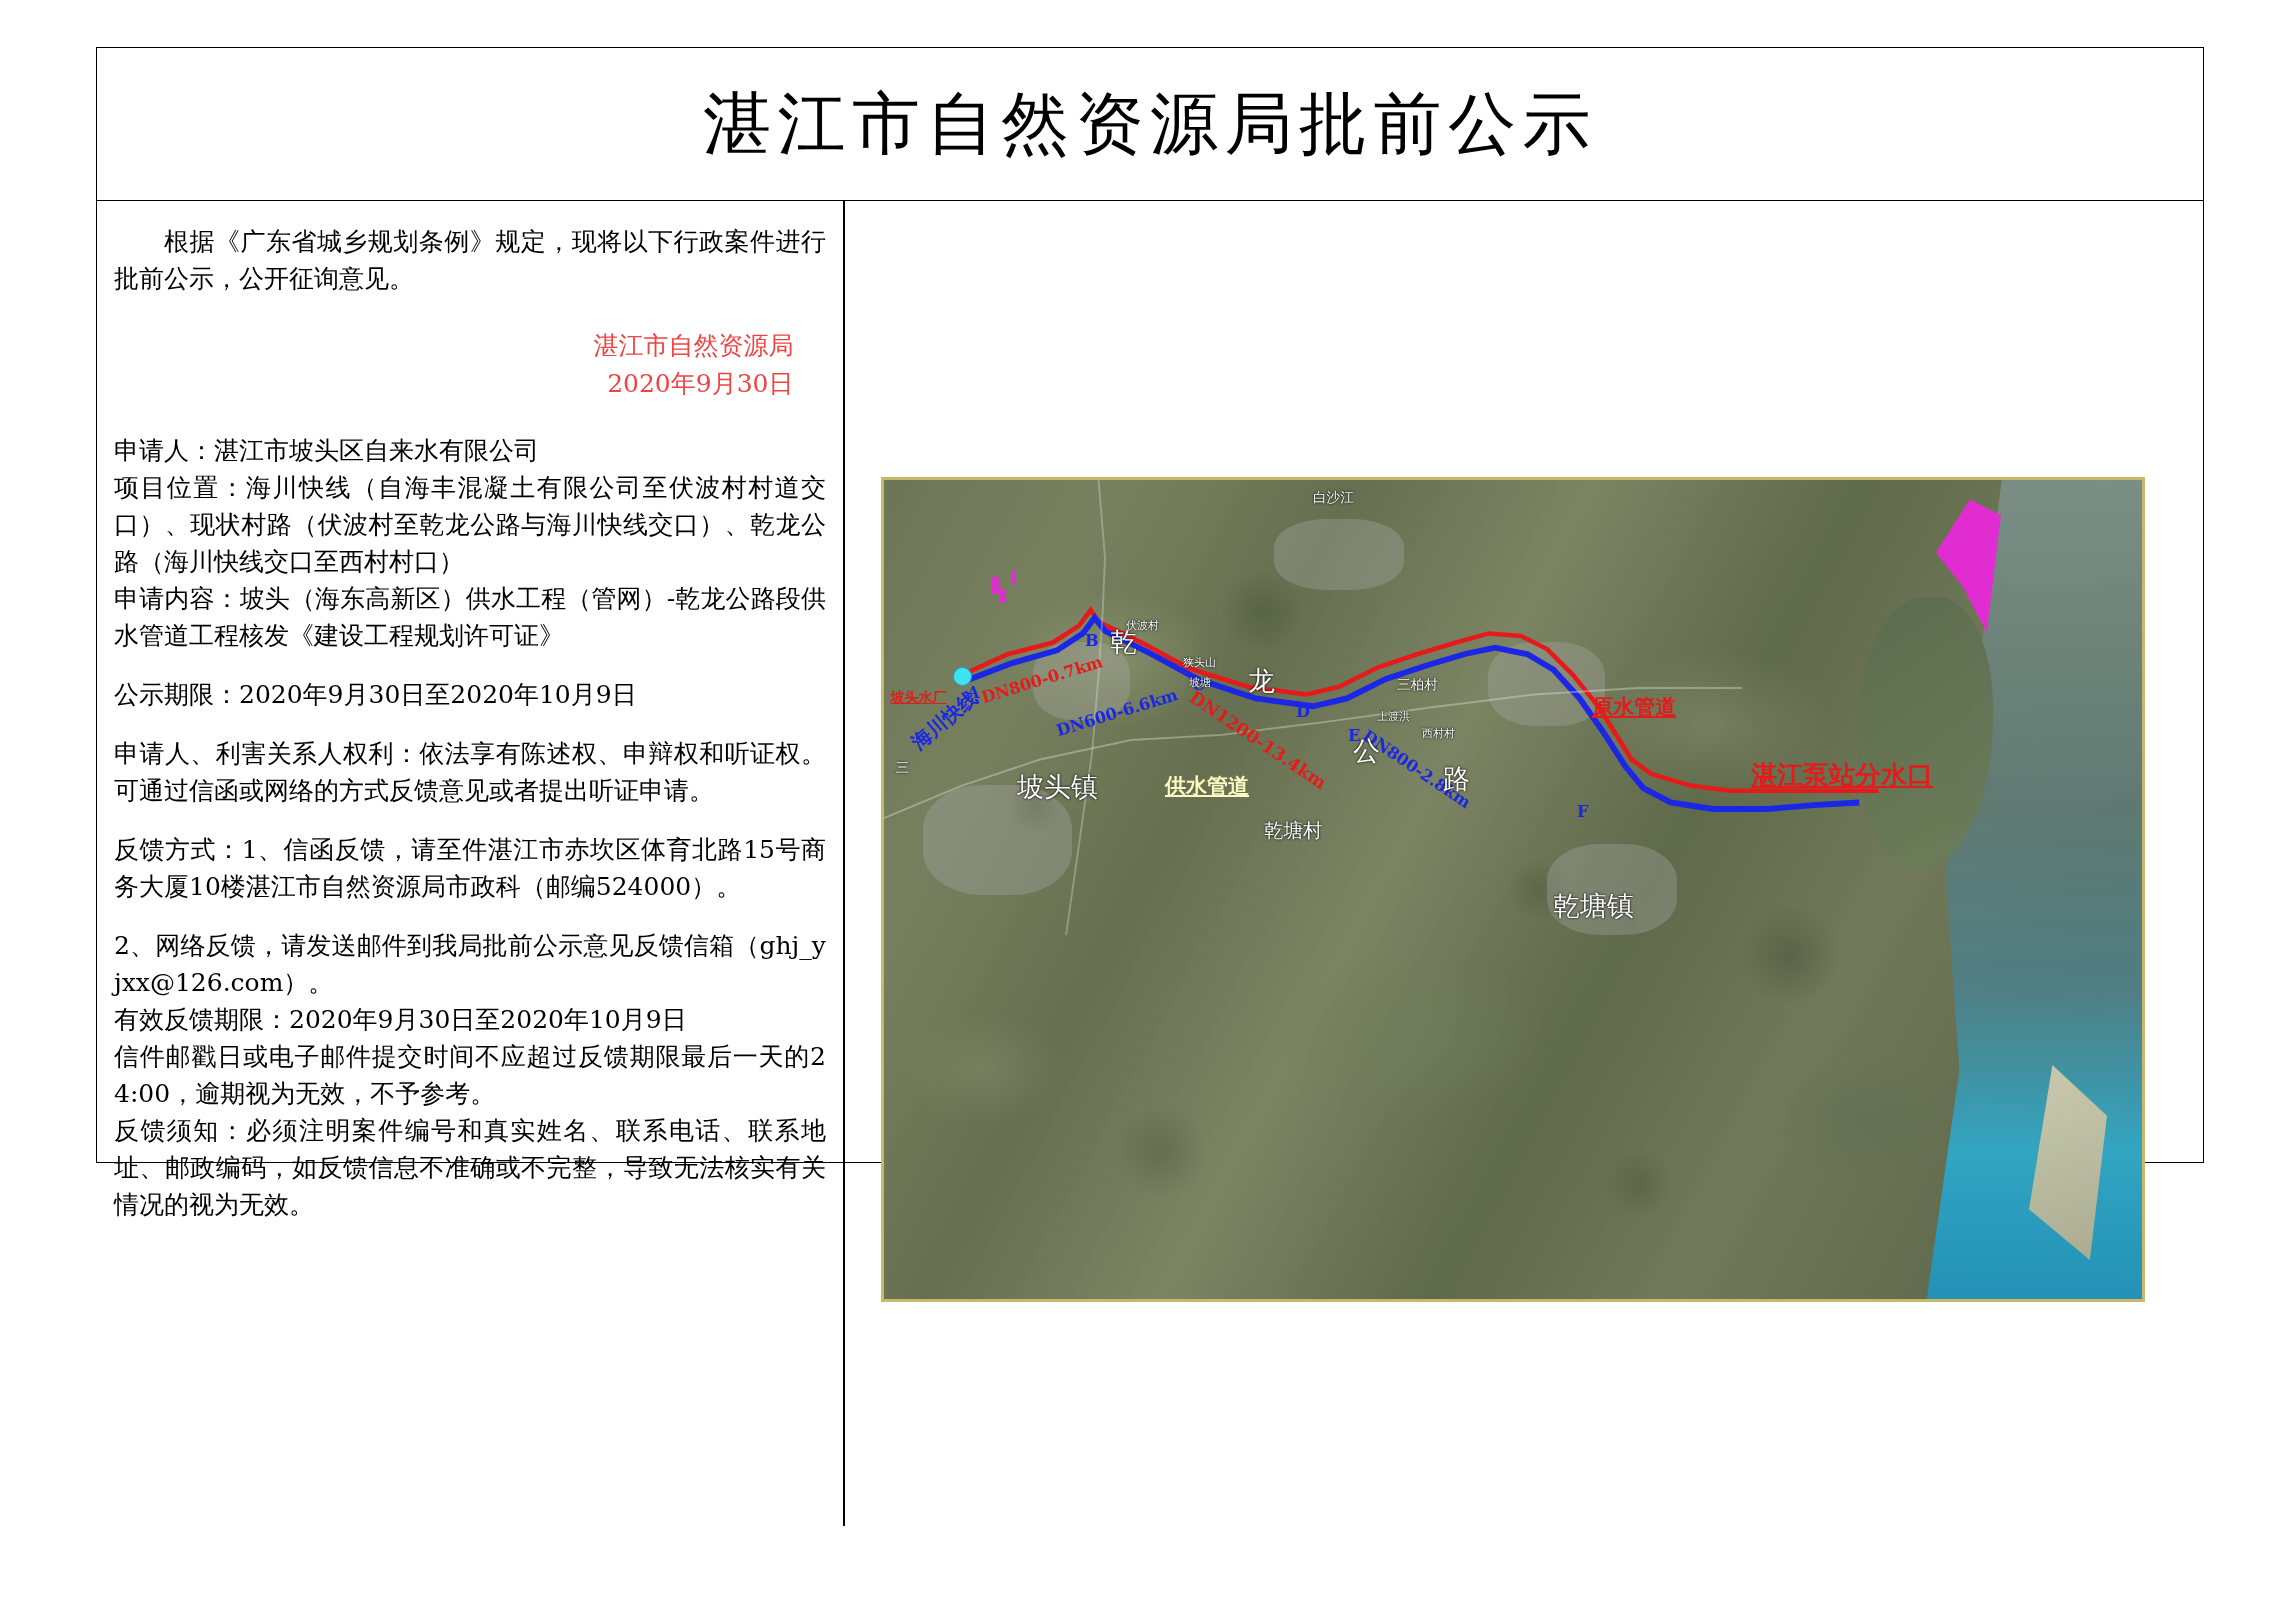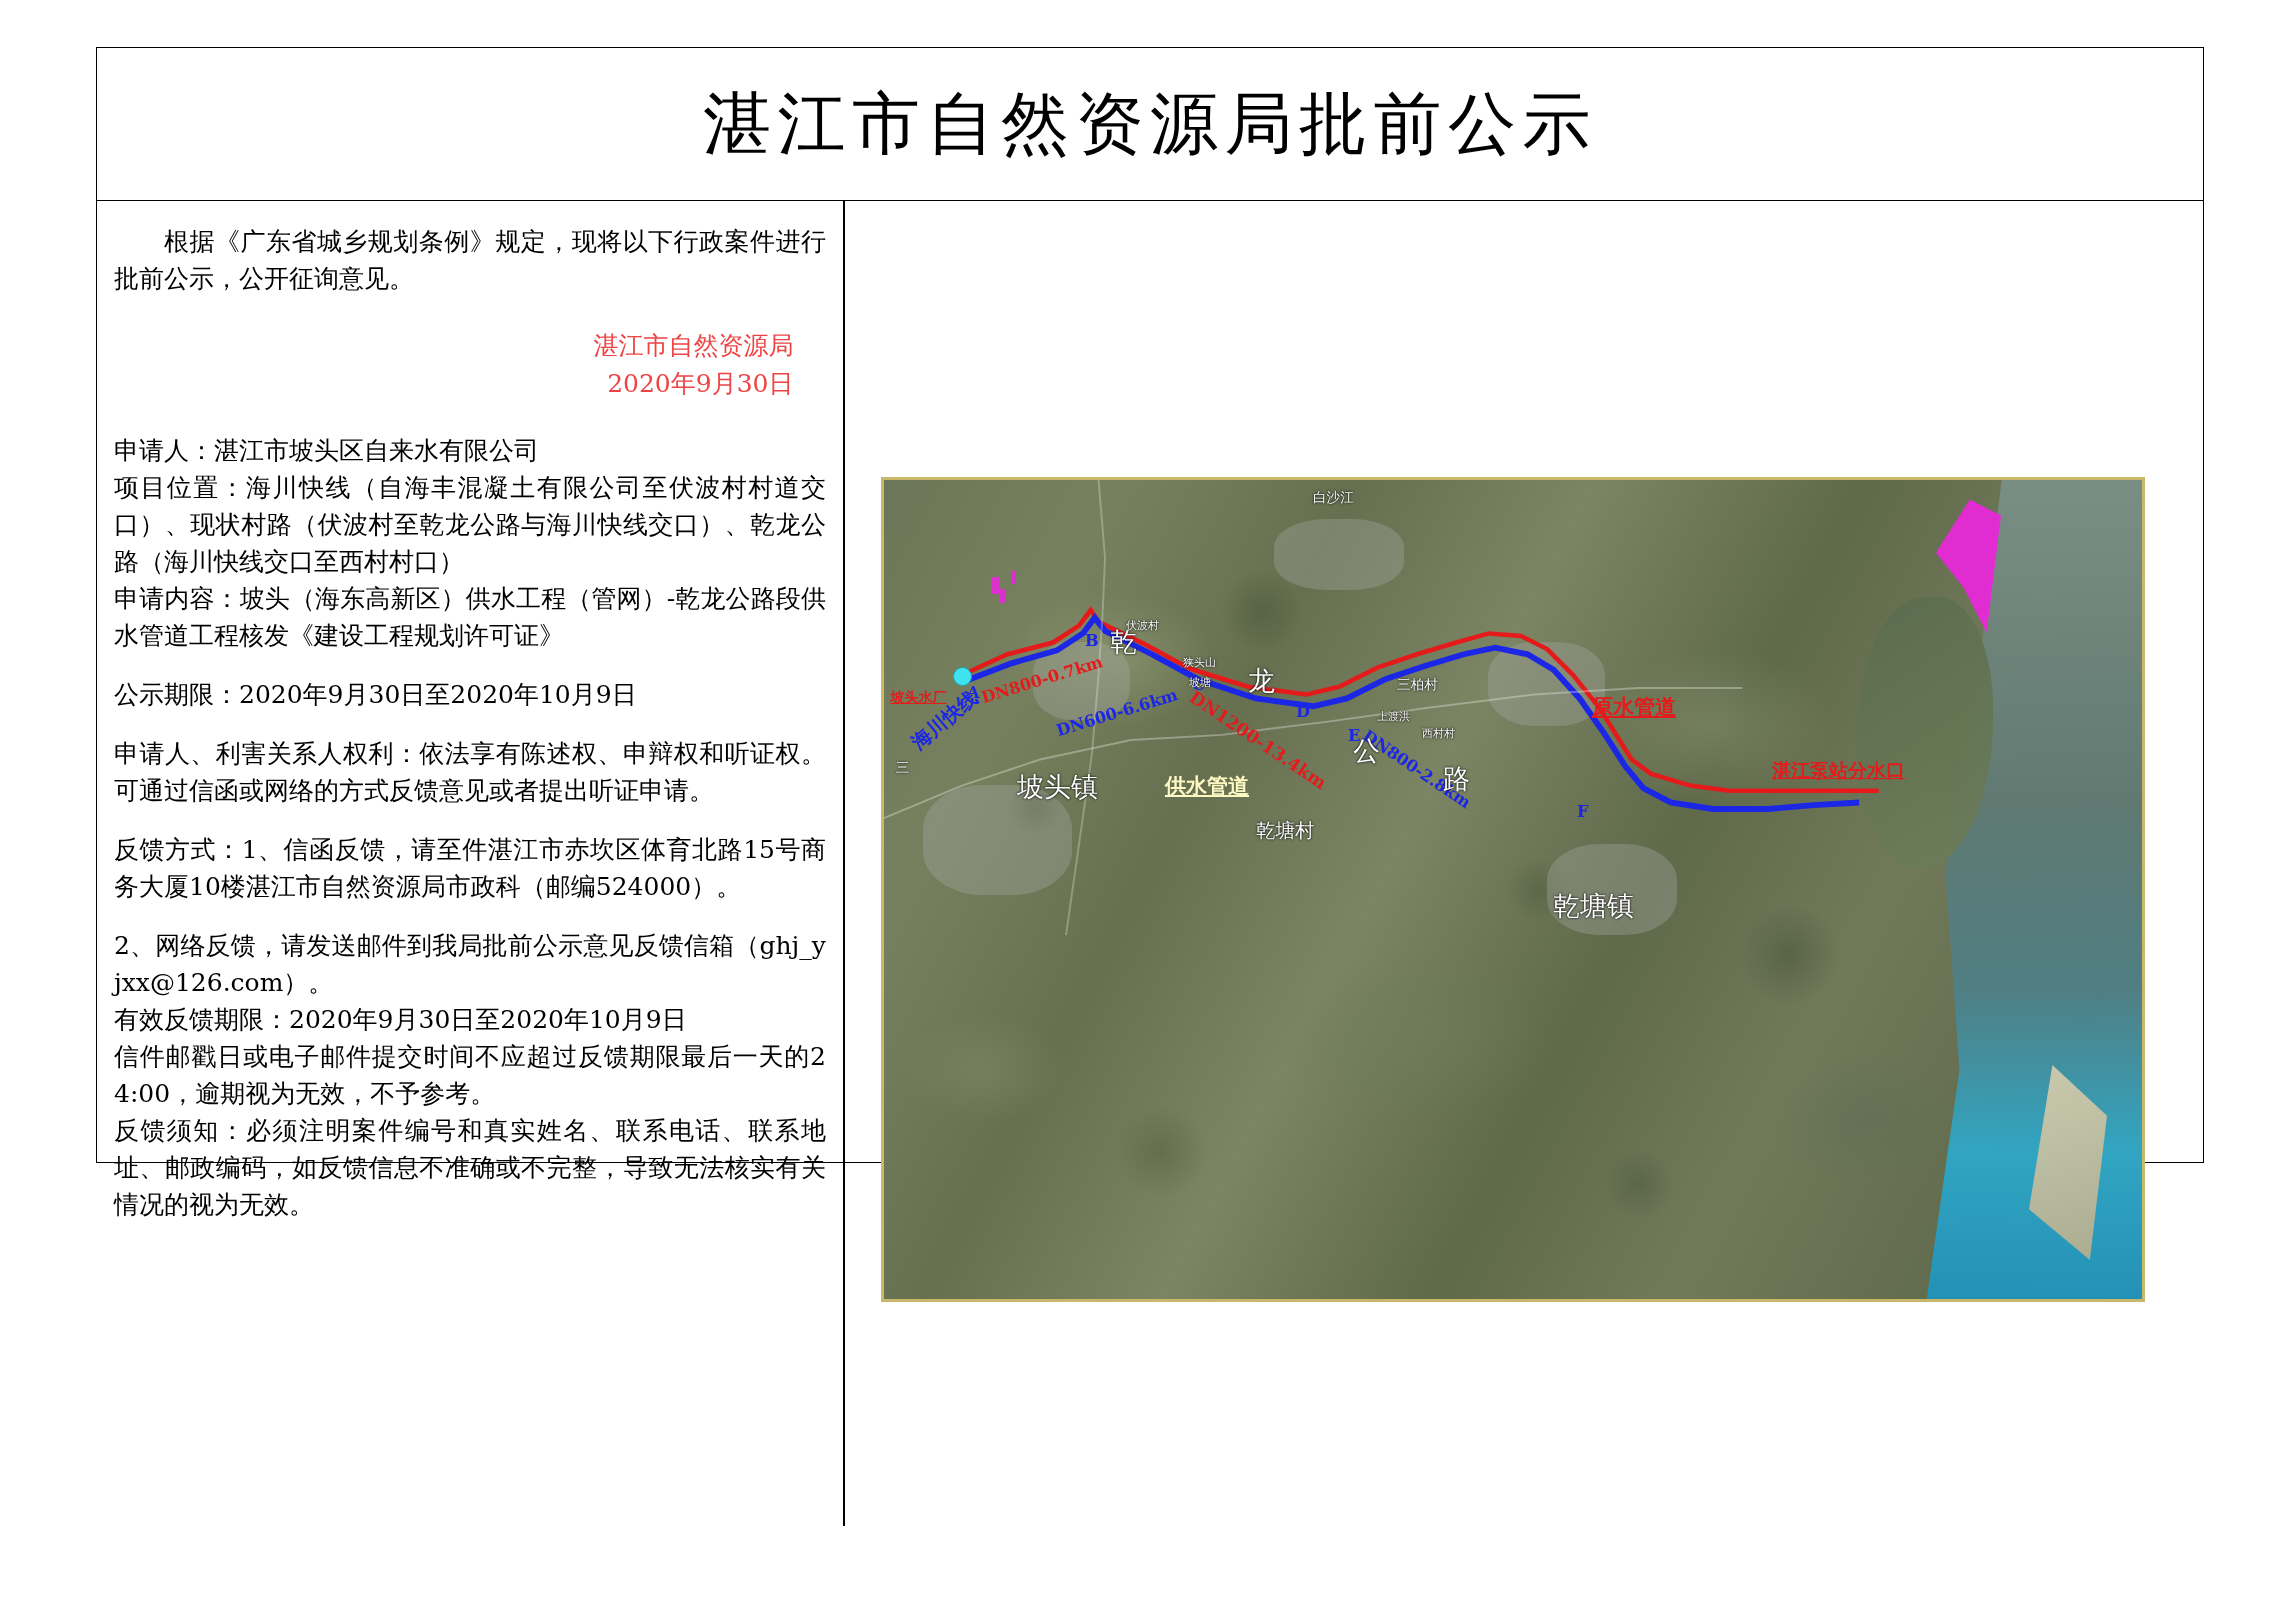--- a/index.html
+++ b/index.html
@@ -344,21 +344,21 @@
 
           <polyline points="0,520 120,470 240,430 380,400 520,392 680,372 840,350 1000,330 1160,320 1320,320" fill="none" stroke="rgba(240,240,235,.35)" stroke-width="3"></polyline>
           <polyline points="330,0 340,120 336,210 330,300 320,420 300,560 280,700" fill="none" stroke="rgba(240,240,235,.3)" stroke-width="3"></polyline>
         </svg>
 
         <div class="cyan-dot" style="left:69px;top:187px;"></div>
 
         <div class="mlabel red" style="left:6.5px;top:209px;font-size:14px;">坡头水厂</div>
         <div class="mlabel red" style="left:708px;top:213px;font-size:21px;">原水管道</div>
         <div class="mlabel blue" style="left:281px;top:292px;font-size:21px;">供水管道</div>
-        <div class="mlabel red" style="left:888px;top:278px;font-size:19px;text-decoration:underline;">湛江泵站分水口</div>
+        <div class="mlabel red" style="left:867px;top:278px;font-size:26px;text-decoration:underline;">湛江泵站分水口</div>
         <div class="mlabel bluerot" style="left:22px;top:255px;font-size:19.5px;transform:rotate(-40deg);transform-origin:left top;">海川快线</div>
 
         <div class="mlabel redrot" style="left:95px;top:209px;font-size:16.2px;transform:rotate(-17deg);transform-origin:left top;">DN800-0.7km</div>
         <div class="mlabel bluerot" style="left:170px;top:242px;font-size:16.2px;transform:rotate(-17deg);transform-origin:left top;">DN600-6.6km</div>
         <div class="mlabel redrot" style="left:313px;top:207px;font-size:17.5px;transform:rotate(34deg);transform-origin:left top;">DN1200-13.4km</div>
         <div class="mlabel bluerot" style="left:486px;top:246px;font-size:16.2px;transform:rotate(34deg);transform-origin:left top;">DN800-2.8km</div>
 
         <div class="node-letter" style="left:83px;top:203px;">A</div>
         <div class="node-letter" style="left:201px;top:151px;">B</div>
         <div class="node-letter" style="left:308px;top:195px;">C</div>
@@ -366,21 +366,21 @@
         <div class="node-letter" style="left:464px;top:246px;">E</div>
         <div class="node-letter" style="left:693px;top:322px;">F</div>
 
         <div class="mlabel small" style="left:429px;top:9px;">白沙江</div>
         <div class="mlabel big" style="left:226px;top:144px;">乾</div>
         <div class="mlabel big" style="left:364px;top:183px;">龙</div>
         <div class="mlabel big" style="left:469px;top:253px;">公</div>
         <div class="mlabel big" style="left:559px;top:281px;">路</div>
         <div class="mlabel big" style="left:133px;top:289px;">坡头镇</div>
         <div class="mlabel big" style="left:669px;top:408px;">乾塘镇</div>
-        <div class="mlabel mid" style="left:372px;top:337px;">乾塘村</div>
+        <div class="mlabel mid" style="left:380px;top:337px;">乾塘村</div>
         <div class="mlabel small" style="left:513px;top:196px;">三柏村</div>
         <div class="mlabel tiny" style="left:493px;top:229px;">上渡洪</div>
         <div class="mlabel tiny" style="left:538px;top:246px;">西村村</div>
         <div class="mlabel tiny" style="left:299px;top:175px;">狭头山</div>
         <div class="mlabel tiny" style="left:305px;top:195px;">坡塘</div>
         <div class="mlabel tiny" style="left:242px;top:138px;">伏波村</div>
         <div class="mlabel small" style="left:11.7px;top:279px;">三</div>
       </div>
 
     </div>

